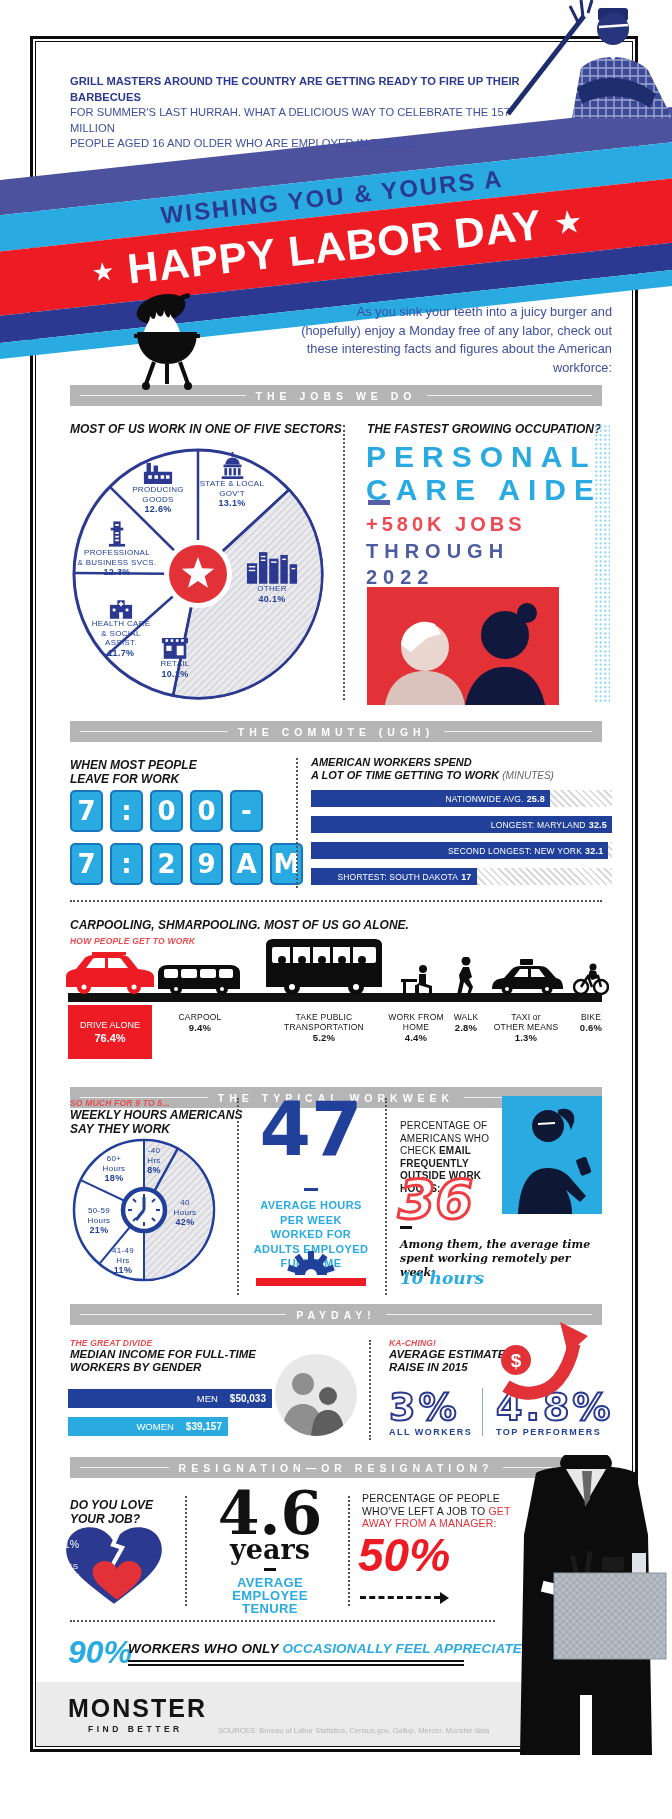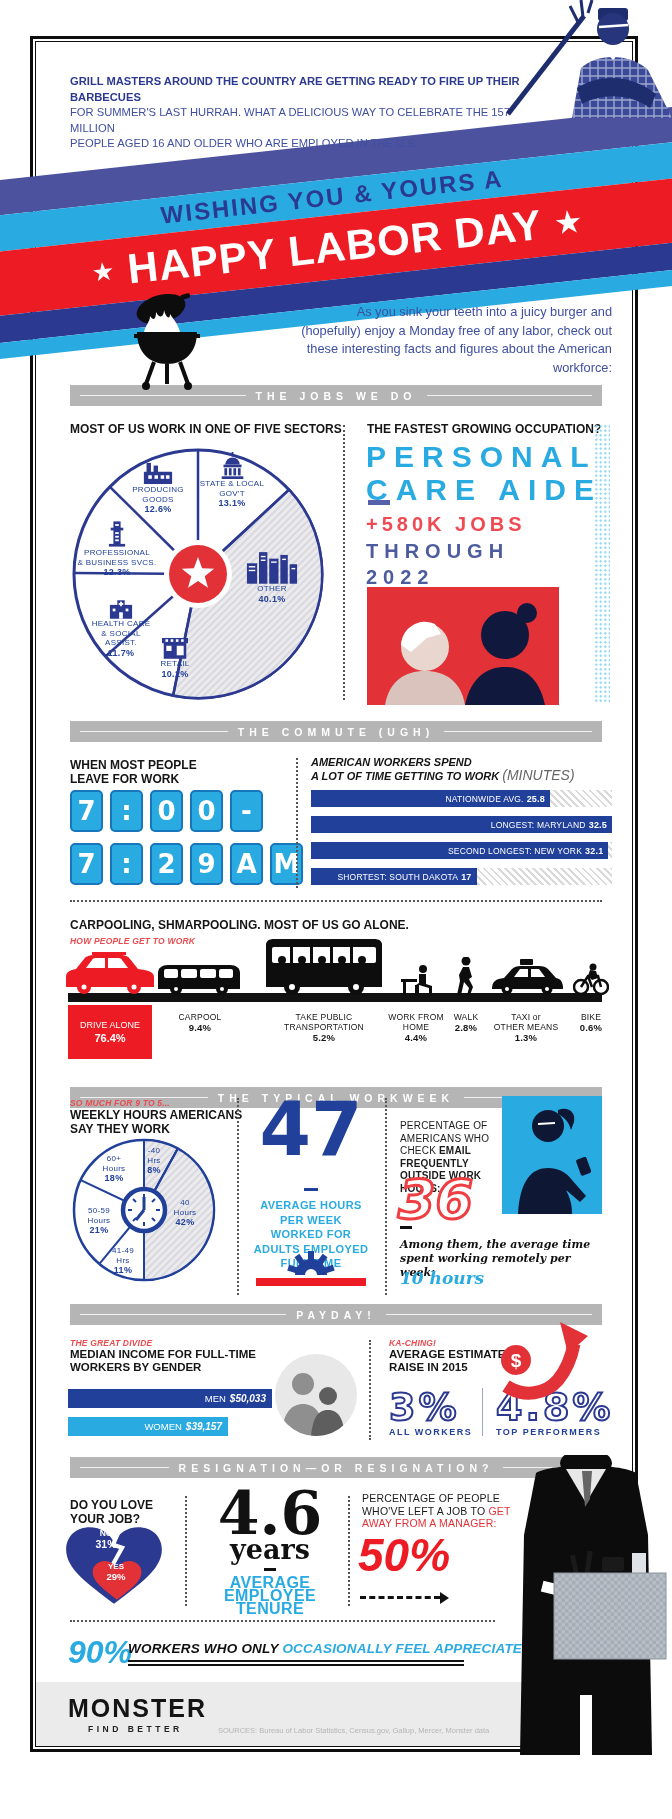--- a/index.html
+++ b/index.html
@@ -20,21 +20,21 @@
   .r3{height:64px;background:#ED1C24;display:flex;align-items:center;justify-content:center;color:#fff;font-weight:bold;font-size:42px;letter-spacing:1px;}
   .r3 .star-l{font-size:22px;margin-right:14px;}
   .r3 .star-r{font-size:28px;margin-left:14px;}
   .r4{height:27px;background:#2B3990;}
   .r5{height:16px;background:#29ABE2;}
   .intro{left:260px;top:303px;width:352px;text-align:right;color:#3E4FA0;font-size:12.8px;line-height:18.5px;z-index:2;}
   
   .sec-banner{left:70px;width:532px;height:21px;background:#b5b5b5;display:flex;align-items:center;color:#fff;font-weight:bold;font-size:10.5px;letter-spacing:5px;z-index:2;}
   .sec-banner::before,.sec-banner::after{content:"";flex:1;border-top:1px solid rgba(255,255,255,.8);margin:0 10px;}
   .kicker{color:#E94B4F;font-style:italic;font-weight:bold;font-size:8.5px;letter-spacing:.2px;z-index:2;}
-  .sec-title{font-weight:bold;font-size:12px;color:#151515;line-height:14px;z-index:2;}
+  .sec-title{font-weight:bold;font-style:italic;font-size:12px;color:#151515;line-height:14px;z-index:2;}
   .dotv{border-left:2px dotted #555;z-index:2;}
   .doth{border-top:2px dotted #555;z-index:2;}
   
   .pie-label{text-align:center;color:#21409A;font-size:8px;line-height:9.5px;letter-spacing:.3px;z-index:3;}
   .pie-label .pl-pct{font-weight:bold;font-size:9px;margin-top:1px;}
   svg{display:block;}
   .z2{z-index:2;} .z3{z-index:3;} .z4{z-index:4;} .z5{z-index:5;}
   
   .occ{color:#29ABE2;font-size:30px;line-height:33px;font-weight:bold;letter-spacing:8px;z-index:2;}
   .jobs580{color:#EF4B54;font-size:20px;font-weight:bold;letter-spacing:4px;z-index:2;}
@@ -42,58 +42,58 @@
   .dash{background:#5560A8;z-index:2;}
   .dots-strip{background-image:radial-gradient(circle,#8ed6f4 1.1px,transparent 1.3px);background-size:4.5px 4.5px;z-index:2;}
   
   .tile-row{display:flex;z-index:2;}
   .tile{width:33px;height:42px;background:#29ABE2;border:2px solid #1877BC;border-radius:5px;color:#fff;font-weight:bold;font-size:26px;display:flex;align-items:center;justify-content:center;margin-right:7px;box-sizing:border-box;font-family:"DejaVu Sans",sans-serif;}
   
   .cbar-row{position:relative;height:17px;margin-bottom:9px;background:repeating-linear-gradient(45deg,#fff 0 3px,#d9d9d9 3px 5px);}
   .cbar{position:absolute;left:0;top:0;height:100%;background:#21409A;color:#fff;font-size:8.5px;display:flex;align-items:center;justify-content:flex-end;padding-right:5px;box-sizing:border-box;letter-spacing:.2px;}
   .cbar b{margin-left:3px;font-size:9px;}
   .ctitle{font-weight:bold;font-style:italic;font-size:11px;line-height:13px;color:#151515;z-index:2;}
-  .ctitle .note{font-weight:normal;color:#666;font-size:14px;}
+  .ctitle .note{font-weight:normal;color:#666;font-size:10px;}
   
   .road{background:#111;z-index:2;}
   .mode{text-align:center;font-size:8.5px;line-height:10px;color:#151515;letter-spacing:.2px;z-index:2;}
   .mode .m-pct{font-weight:bold;font-size:9.5px;margin-top:1px;}
   .mode-red{background:#ED1C24;color:#fff;display:flex;flex-direction:column;align-items:center;justify-content:center;text-align:center;font-size:9px;z-index:2;}
   .mode-red .m-pct{font-weight:bold;font-size:11px;margin-top:2px;}
   
   .num47{font-size:74px;font-weight:800;color:#21409A;text-align:center;line-height:74px;font-family:"DejaVu Sans",sans-serif;z-index:2;}
   .cap-blue{color:#29ABE2;font-weight:bold;font-size:11px;line-height:14.5px;letter-spacing:.4px;text-align:center;z-index:2;}
   .outline-red{color:#fff;-webkit-text-stroke:3px #EF3E42;font-size:54px;font-style:italic;font-weight:700;font-family:"DejaVu Sans",sans-serif;z-index:2;}
   .outline-navy{color:#fff;-webkit-text-stroke:2px #2B3990;font-size:38px;font-weight:800;letter-spacing:3px;font-family:"DejaVu Sans",sans-serif;z-index:2;}
   @supports not (-webkit-text-stroke:1px #000){.outline-red{color:#EF3E42}.outline-navy{color:#2B3990}}
   .emailtxt{font-size:10px;line-height:12.5px;color:#1a1a1a;letter-spacing:.2px;z-index:2;margin-top:24px;}
   .serif-it{font-family:"DejaVu Serif",serif;font-style:italic;font-weight:bold;font-size:11px;line-height:14px;color:#111;z-index:2;}
   .hours10{font-family:"DejaVu Serif",serif;font-style:italic;font-weight:bold;font-size:17px;color:#29ABE2;z-index:2;}
   
   .gbar{color:#fff;display:flex;align-items:center;justify-content:flex-end;padding-right:6px;font-size:9.5px;box-sizing:border-box;z-index:2;}
-  .gbar b{margin-left:4px;font-size:10px;font-style:italic;}
+  .gbar b{margin-left:12px;font-size:10px;}
   .navy-cap{color:#21409A;font-weight:bold;font-size:9px;letter-spacing:1.5px;z-index:2;}
   
   .num46{font-family:"DejaVu Serif",serif;font-weight:bold;font-size:60px;line-height:58px;color:#111;text-align:center;z-index:2;}
   .years{font-family:"DejaVu Serif",serif;font-weight:bold;font-size:27px;text-align:center;color:#111;z-index:2;}
   .mgrtxt{font-size:10.5px;line-height:12.5px;color:#1a1a1a;letter-spacing:.2px;z-index:2;}
   .mgrtxt .red{color:#E23137;}
   .num50{font-size:46px;font-weight:800;font-style:italic;color:#ED1C24;z-index:2;}
   .dashed-arrow{border-top:3px dashed #111;z-index:2;}
   .dashed-arrow .tri{position:absolute;right:-9px;top:-7.5px;width:0;height:0;border-left:9px solid #111;border-top:6px solid transparent;border-bottom:6px solid transparent;}
   .num90{font-size:32px;font-weight:800;font-style:italic;color:#29ABE2;z-index:2;}
   .appr{font-size:13.5px;font-weight:bold;font-style:italic;color:#111;z-index:2;letter-spacing:.2px;}
   .appr .blue{color:#29ABE2;}
   .dbl-line{background:#111;height:1.5px;z-index:2;}
   
   .footer-band{background:#ebebeb;z-index:1;}
   .logo{font-size:25px;font-weight:800;letter-spacing:2px;color:#141414;z-index:2;}
   .tagline{font-size:8.5px;font-weight:bold;letter-spacing:3.5px;color:#222;z-index:2;}
   .sources{font-size:7.5px;color:#b5b5b5;z-index:2;}
-  .heart-label{color:#fff;text-align:center;font-weight:bold;z-index:3;}
+  .heart-label{color:#fff;text-align:left;font-weight:normal;z-index:3;}
 </style>
 </head>
 <body>
 
 <div id="canvas">
   <div class="abs frame">
       <div class="frame-inner"></div>
     </div>
 
   <div class="abs hdr">
@@ -656,21 +656,21 @@
   </svg>
   <div class="abs heart-label" style="left:58px;top:1528px;width:96px;font-size:8.5px">NO</div>
   <div class="abs heart-label" style="left:58px;top:1538px;width:96px;font-size:10.5px">31%</div>
   <div class="abs heart-label" style="left:62px;top:1562px;width:108px;font-size:8px">YES</div>
   <div class="abs heart-label" style="left:62px;top:1571px;width:108px;font-size:9.5px">29%</div>
 
   <div class="abs dotv" style="left:185px;top:1496px;height:110px"></div>
   <div class="abs num46" style="left:198px;top:1484px;width:144px">4.6</div>
   <div class="abs years" style="left:198px;top:1534px;width:144px">years</div>
   <div class="abs dash" style="left:264px;top:1568px;width:12px;height:3px;background:#111"></div>
-  <div class="abs cap-blue pre" style="left:198px;top:1576px;width:144px;font-size:16px;line-height:13px">AVERAGE EMPLOYEE
+  <div class="abs cap-blue pre" style="left:198px;top:1576px;width:144px;font-size:13px;line-height:13px">AVERAGE EMPLOYEE
 TENURE</div>
   <div class="abs dotv" style="left:348px;top:1496px;height:110px"></div>
   <div class="abs mgrtxt" style="left:362px;top:1492px;width:150px">
     <span>PERCENTAGE OF PEOPLE WHO'VE LEFT A JOB TO </span><span class="red">GET AWAY FROM A MANAGER:</span>
   </div>
   <div class="abs num50" style="left:358px;top:1528px">50%</div>
   <div class="abs dashed-arrow" style="left:360px;top:1596px;width:80px">
       <span class="tri"></span>
     </div>
 

